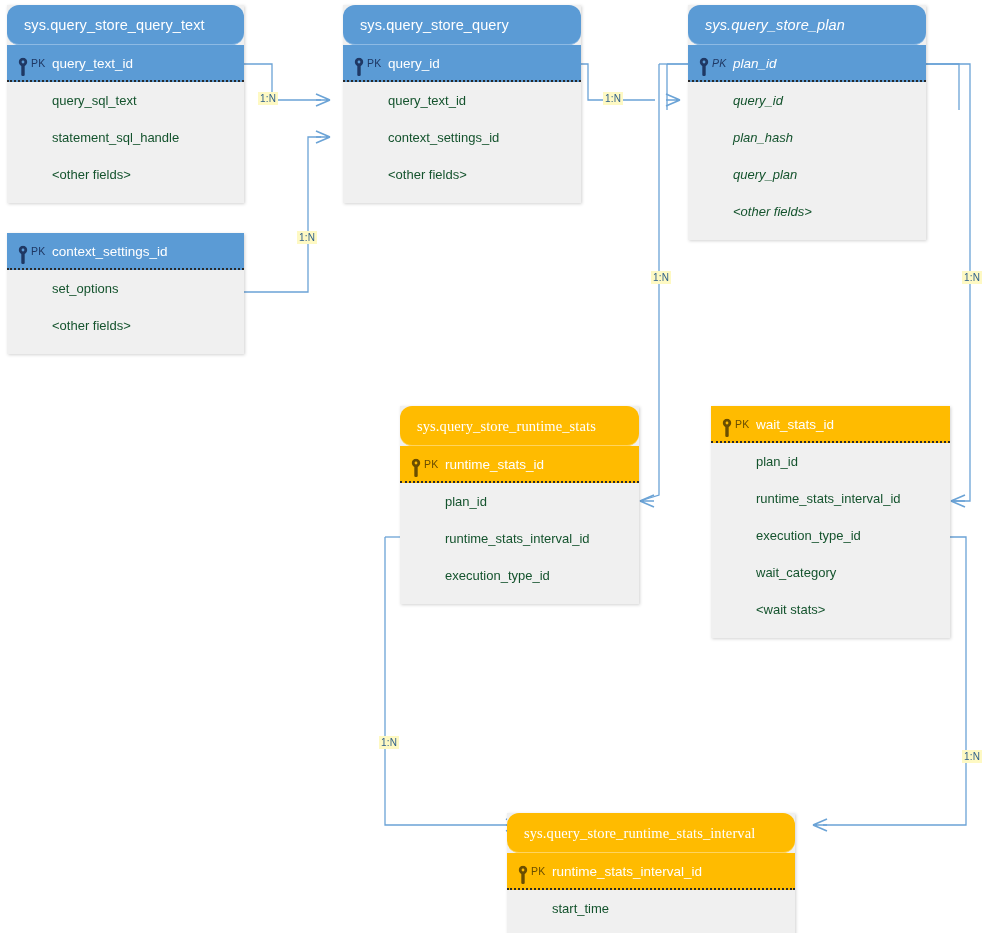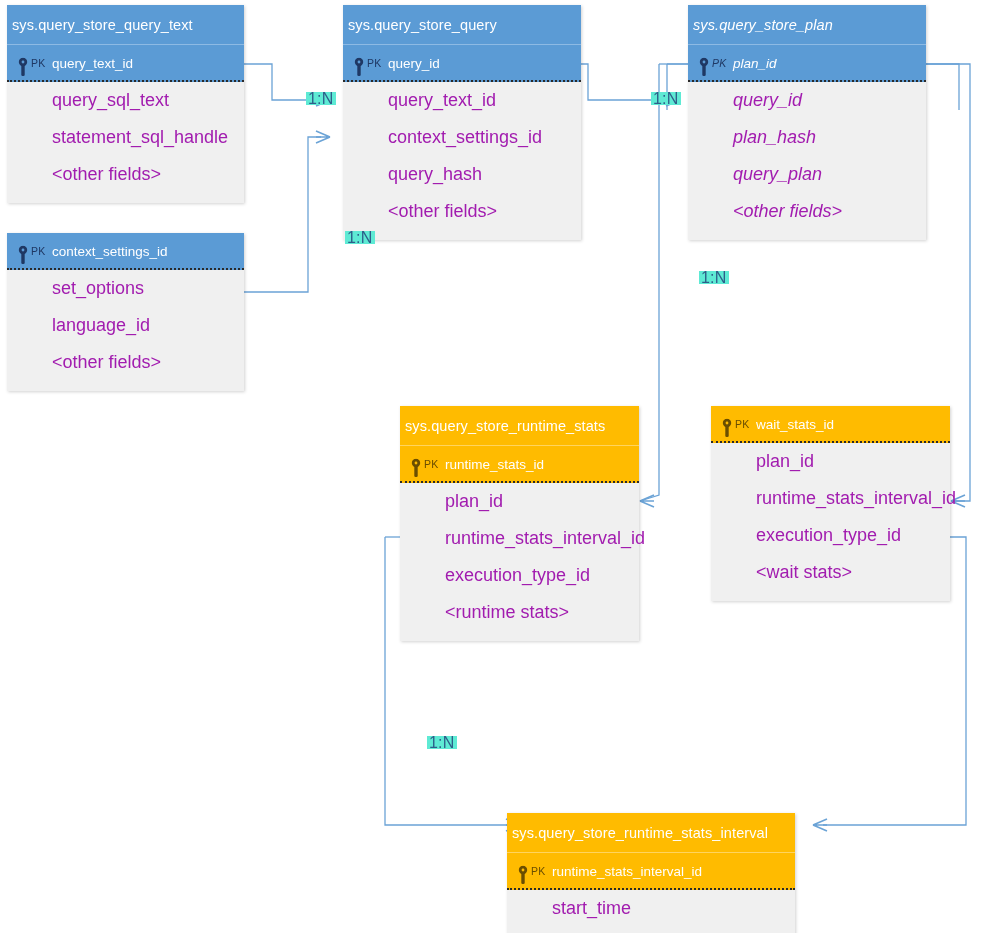--- a/index.html
+++ b/index.html
@@ -28,41 +28,42 @@
   .entity {
     position: absolute;
     box-sizing: border-box;
     background: #f0f0f0;
     box-shadow: 1px 1px 3px rgba(0,0,0,0.18);
   }
   .entity-header {
     box-sizing: border-box;
     height: 40px;
     line-height: 40px;
-    padding-left: 5px;
+    padding-left: 17px;
     color: #ffffff;
     font-size: 14.5px;
     letter-spacing: 0.1px;
     white-space: nowrap;
     overflow: hidden;
+    border-radius: 12px;
   }
   .entity-pk-row {
     box-sizing: border-box;
     height: 37px;
     line-height: 37px;
     position: relative;
     color: #ffffff;
     font-size: 13.5px;
     border-bottom: 2px dotted #2a2a2a;
     white-space: nowrap;
     text-align: right;
   }
   .entity.blue .entity-header { background: #5b9bd5; border-bottom: 1px solid #8dbae4; }
   .entity.blue .entity-pk-row { background: #5b9bd5; }
-  .entity.orange .entity-header { background: #ffbb00; border-bottom: 1px solid #ffd45e; }
+  .entity.orange .entity-header { background: #ffbb00; border-bottom: 1px solid #ffd45e; font-family: Liberation Serif, serif; }
   .entity.orange .entity-pk-row { background: #ffbb00; }
 
   .pk-key {
     position: absolute;
     left: 11px;
     top: 50%;
     transform: translateY(-50%);
     width: 10px;
     height: 19px;
     display: block;
@@ -88,34 +89,33 @@
   .entity-fields {
     box-sizing: border-box;
     background: #f0f0f0;
     padding: 0 0 10px 0;
   }
   .field-row {
     box-sizing: border-box;
     height: 37px;
     line-height: 37px;
     padding-left: 45px;
-    color: #a21caf;
-    font-size: 18px;
+    color: #14532d;
+    font-size: 13px;
     white-space: nowrap;
   }
   .edge-label {
     position: absolute;
     color: #2e5f8a;
-    font-size: 16px;
+    font-size: 10px;
     line-height: 11px;
     letter-spacing: 0.2px;
-    background: #5eead4;
+    background: #fef9c3;
     padding: 1px 2px;
     white-space: nowrap;
-    margin-left: 48px;
   }
 </style>
 </head>
 <body>
 
 <div id="canvas">
 
   <svg id="edges" viewBox="0 0 983 933" xmlns="http://www.w3.org/2000/svg">
     <defs>
       <g id="crow">
@@ -204,21 +204,20 @@
             <circle cx="5" cy="4.5" r="4.2" fill="#1f3864"></circle>
             <rect x="3.3" y="7" width="3.4" height="11.5" rx="1.3" fill="#1f3864"></rect>
             <circle cx="5" cy="4.5" r="1.4" fill="#5b9bd5"></circle>
           </svg></span>
         <span class="pk-label">PK</span>
         <span class="pk-name">query_id</span>
       </div>
       <div class="entity-fields">
         <div class="field-row">query_text_id</div>
         <div class="field-row">context_settings_id</div>
-        <div class="field-row">query_hash</div>
         <div class="field-row">&lt;other fields&gt;</div>
       </div>
     </div>
     <div class="entity blue" style="left: 688px; top: 5px; width: 238px; font-style: italic;">
       <div class="entity-header">sys.query_store_plan</div>
       <div class="entity-pk-row">
         <span class="pk-key"><svg viewBox="0 0 10 19" width="10" height="19" aria-hidden="true">
             <circle cx="5" cy="4.5" r="4.2" fill="#1f3864"></circle>
             <rect x="3.3" y="7" width="3.4" height="11.5" rx="1.3" fill="#1f3864"></rect>
             <circle cx="5" cy="4.5" r="1.4" fill="#5b9bd5"></circle>
@@ -238,56 +237,55 @@
         <span class="pk-key"><svg viewBox="0 0 10 19" width="10" height="19" aria-hidden="true">
             <circle cx="5" cy="4.5" r="4.2" fill="#1f3864"></circle>
             <rect x="3.3" y="7" width="3.4" height="11.5" rx="1.3" fill="#1f3864"></rect>
             <circle cx="5" cy="4.5" r="1.4" fill="#5b9bd5"></circle>
           </svg></span>
         <span class="pk-label">PK</span>
         <span class="pk-name">context_settings_id</span>
       </div>
       <div class="entity-fields">
         <div class="field-row">set_options</div>
-        <div class="field-row">language_id</div>
         <div class="field-row">&lt;other fields&gt;</div>
       </div>
     </div>
     <div class="entity orange" style="left: 400px; top: 406px; width: 239px;">
       <div class="entity-header">sys.query_store_runtime_stats</div>
       <div class="entity-pk-row">
         <span class="pk-key"><svg viewBox="0 0 10 19" width="10" height="19" aria-hidden="true">
             <circle cx="5" cy="4.5" r="4.2" fill="#6b4e00"></circle>
             <rect x="3.3" y="7" width="3.4" height="11.5" rx="1.3" fill="#6b4e00"></rect>
             <circle cx="5" cy="4.5" r="1.4" fill="#ffbb00"></circle>
           </svg></span>
         <span class="pk-label">PK</span>
         <span class="pk-name">runtime_stats_id</span>
       </div>
       <div class="entity-fields">
         <div class="field-row">plan_id</div>
         <div class="field-row">runtime_stats_interval_id</div>
         <div class="field-row">execution_type_id</div>
-        <div class="field-row">&lt;runtime stats&gt;</div>
       </div>
     </div>
     <div class="entity orange" style="left: 711px; top: 406px; width: 239px;">
       <div class="entity-pk-row">
         <span class="pk-key"><svg viewBox="0 0 10 19" width="10" height="19" aria-hidden="true">
             <circle cx="5" cy="4.5" r="4.2" fill="#6b4e00"></circle>
             <rect x="3.3" y="7" width="3.4" height="11.5" rx="1.3" fill="#6b4e00"></rect>
             <circle cx="5" cy="4.5" r="1.4" fill="#ffbb00"></circle>
           </svg></span>
         <span class="pk-label">PK</span>
         <span class="pk-name">wait_stats_id</span>
       </div>
       <div class="entity-fields">
         <div class="field-row">plan_id</div>
         <div class="field-row">runtime_stats_interval_id</div>
         <div class="field-row">execution_type_id</div>
+        <div class="field-row">wait_category</div>
         <div class="field-row">&lt;wait stats&gt;</div>
       </div>
     </div>
     <div class="entity orange" style="left: 507px; top: 767px; width: 288px; margin-top: 46px;">
       <div class="entity-header">sys.query_store_runtime_stats_interval</div>
       <div class="entity-pk-row">
         <span class="pk-key"><svg viewBox="0 0 10 19" width="10" height="19" aria-hidden="true">
             <circle cx="5" cy="4.5" r="4.2" fill="#6b4e00"></circle>
             <rect x="3.3" y="7" width="3.4" height="11.5" rx="1.3" fill="#6b4e00"></rect>
             <circle cx="5" cy="4.5" r="1.4" fill="#ffbb00"></circle>

